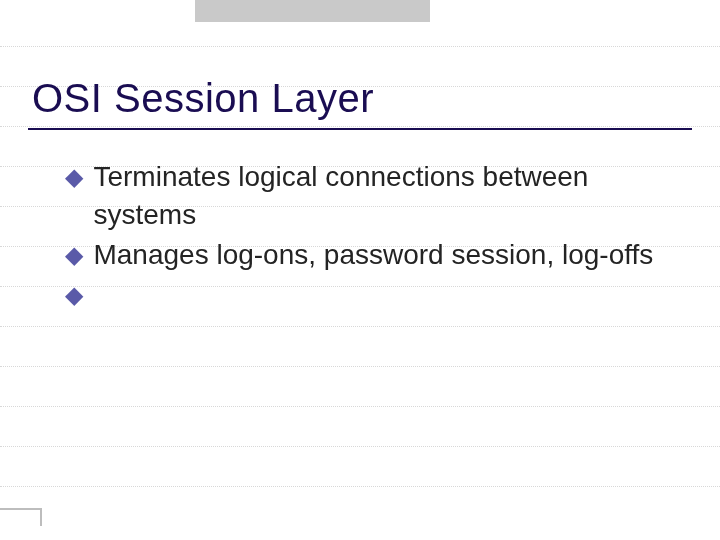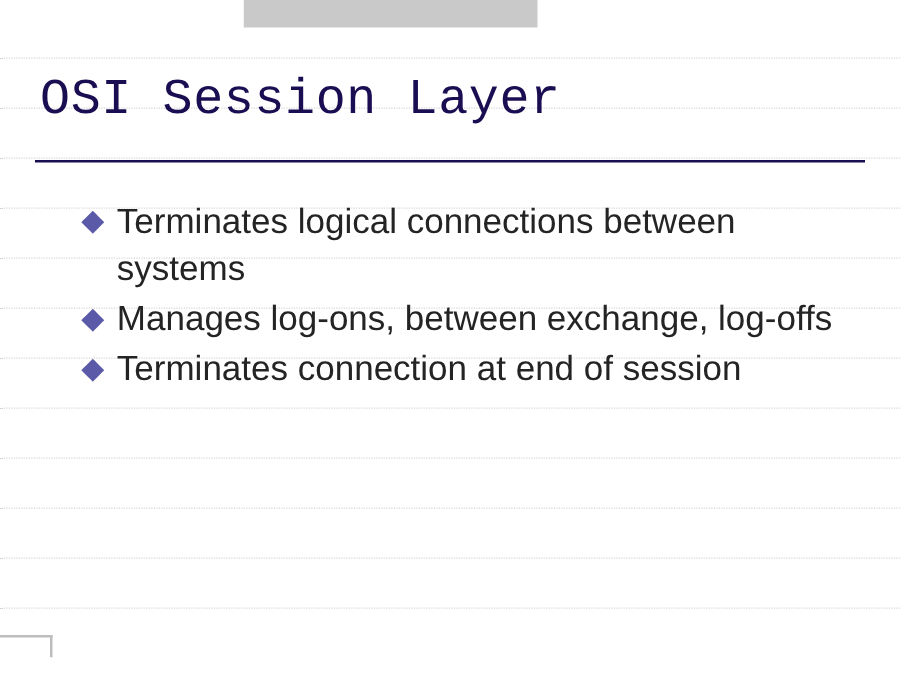--- a/index.html
+++ b/index.html
@@ -54,26 +54,25 @@
   .notch::after{
     content:"";
     position:absolute;
     left:0; right:-2px; bottom:-6px;
     height:6px;
     background:#fff;
   }
   .title {
     position: absolute;
     left: 32px;
-    top: 58px;
+    top: 76px;
     font-size: 40px;
     color: #1a0d52;
     letter-spacing: 0.5px;
     font-weight: 400;
-    font-family: Liberation Mono, monospace;
   }
   .title-rule {
     position: absolute;
     left: 28px;
     top: 128px;
     width: 664px;
     height: 2px;
     background: #1a0d52;
   }
   .bullets {
@@ -121,19 +120,18 @@
 <div class="title">OSI Session Layer</div>
 <div class="title-rule"></div>
 
 <div class="bullets">
   <div class="bullet">
     <span class="bmark">◆</span>
     <span>Terminates logical connections between systems</span>
   </div>
   <div class="bullet">
     <span class="bmark">◆</span>
-    <span>Manages log-ons, between exchange, log-offs</span>
+    <span>Manages log-ons, password session, log-offs</span>
   </div>
   <div class="bullet">
     <span class="bmark">◆</span>
-    <span>Terminates connection at end of session</span>
   </div>
 </div>
 
 </body></html>

